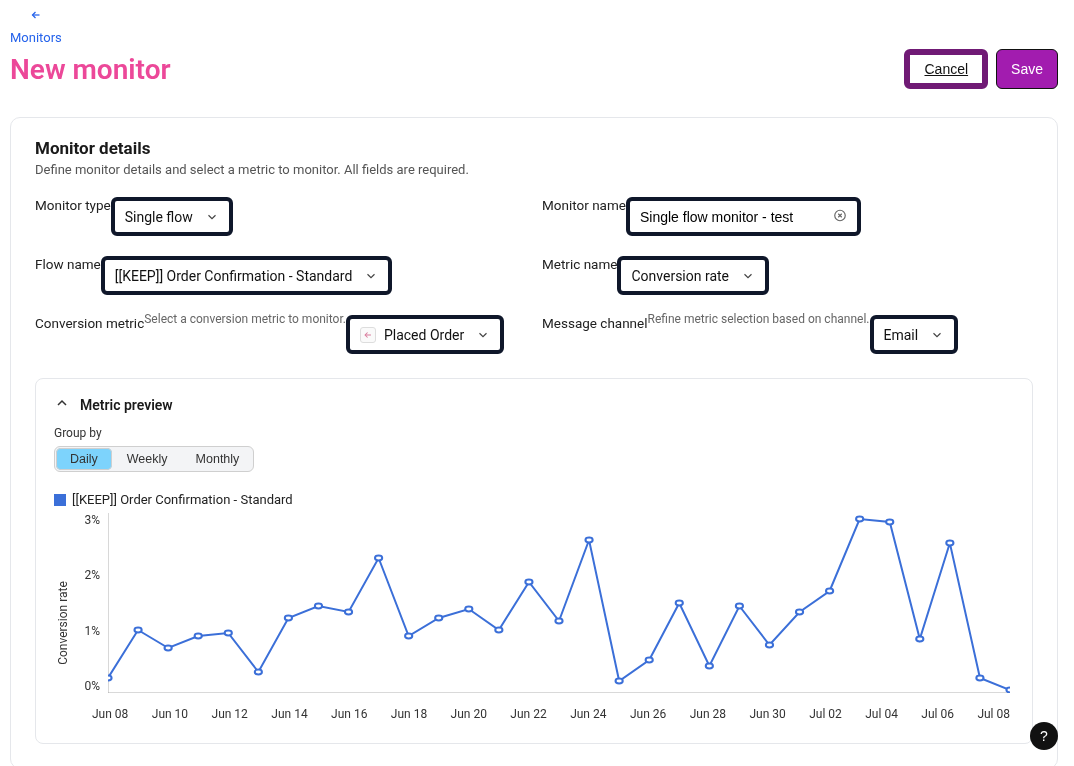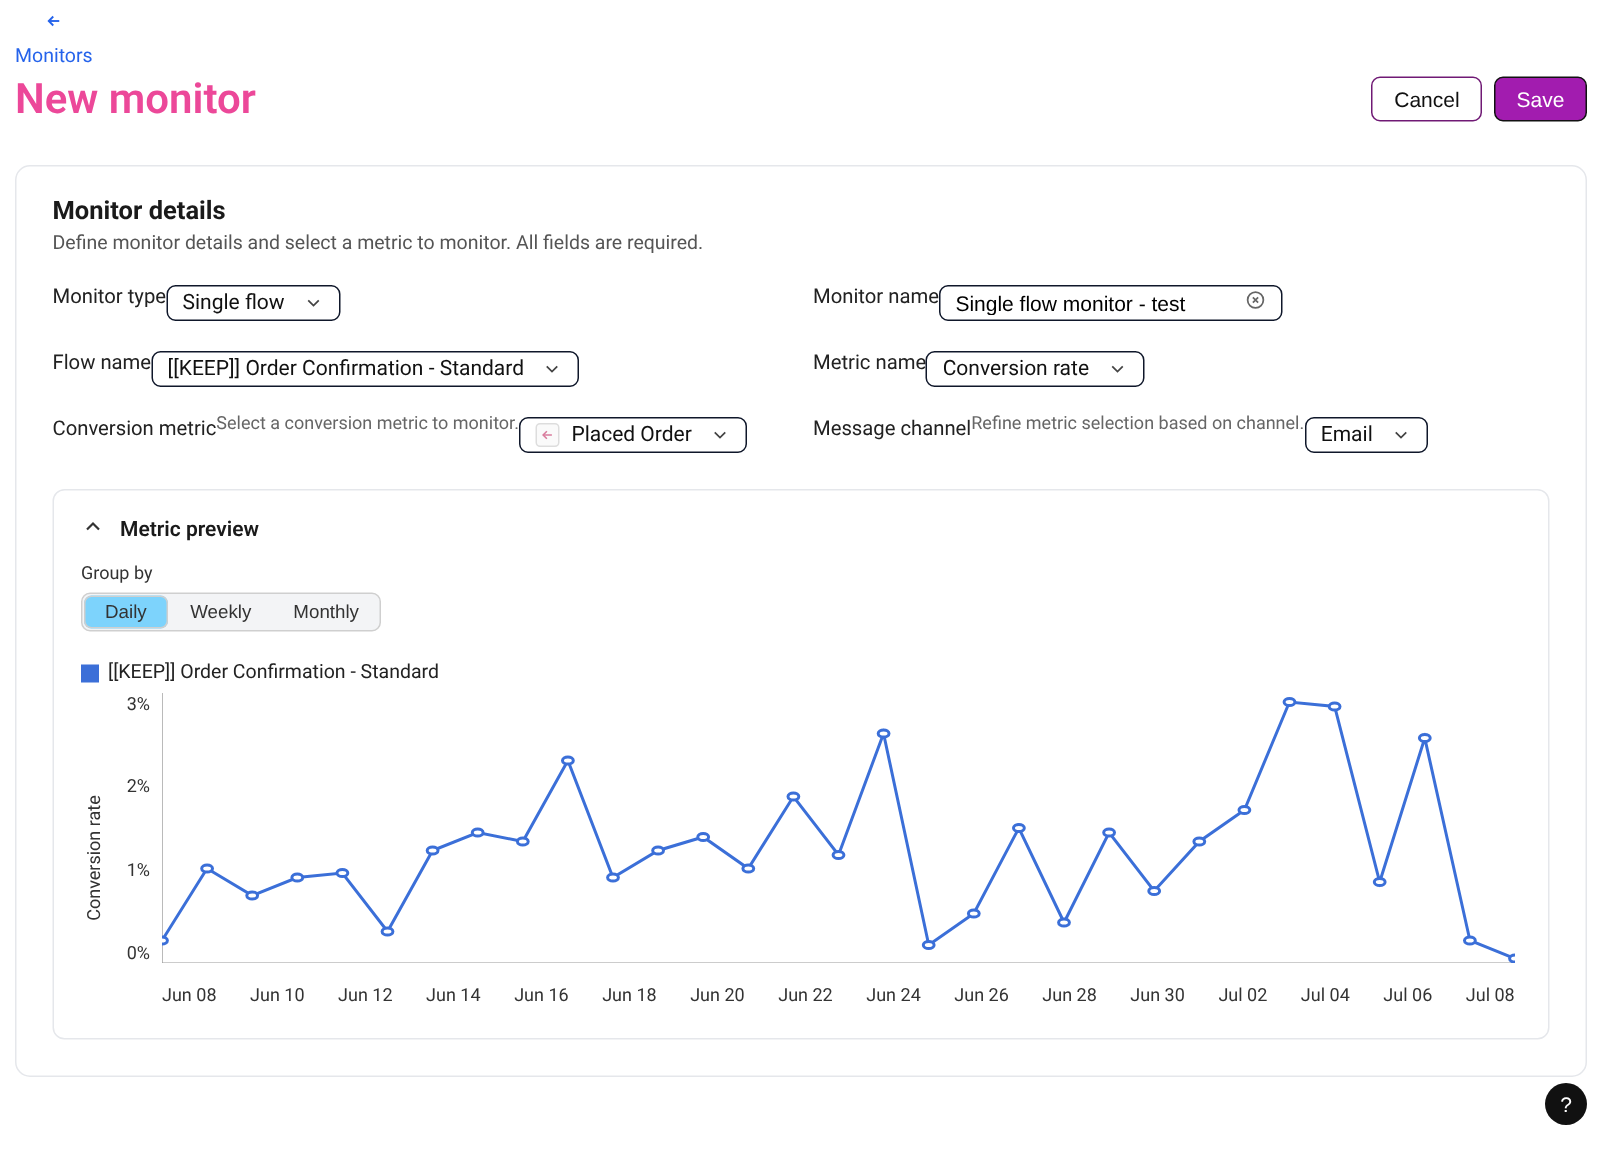--- a/index.html
+++ b/index.html
@@ -48,22 +48,23 @@
     .btn {
       padding: 6px 14px;
       border-radius: 6px;
       font-size: 14px;
       cursor: pointer;
       border: 1px solid #ccc;
       background: #fff;
     }
     .btn-cancel {
       background: #fff;
-      border: 1px solid #701a75;
+      border: 6px solid #701a75;
       color: #111;
+      text-decoration: underline;
     }
     .btn-save {
       background: #a21caf;
       border: 1px solid #111;
       color: #fff;
     }
     .card {
       border: 1px solid #e5e7eb;
       border-radius: 10px;
       padding: 20px 24px 24px 24px;
@@ -93,24 +94,24 @@
       margin-bottom: 6px;
       color: #222;
     }
     .field-helper {
       font-size: 12px;
       color: #666;
       margin-top: -3px;
       margin-bottom: 8px;
     }
     .select-box, .text-input {
-      border: 1px solid #0f172a;
+      border: 4px solid #0f172a;
       border-radius: 6px;
       padding: 8px 36px 8px 10px;
-      height: 24px;
+      height: 39px;
       display: flex;
       align-items: center;
       position: relative;
       background: #fff;
       cursor: pointer;
     }
     .select-value {
       font-size: 14px;
       color: #111;
       display: flex;
@@ -246,21 +247,21 @@
       display: flex;
       flex-direction: column;
       justify-content: space-between;
       align-items: flex-end;
       font-size: 12px;
       color: #333;
       padding-right: 4px;
     }
     .x-tick-labels {
       position: absolute;
-      left: 36px;
+      left: 20px;
       right: 4px;
       bottom: 12px;
       display: flex;
       justify-content: space-between;
       font-size: 12px;
       color: #333;
     }
     .plot-region {
       position: absolute;
       left: 36px;

